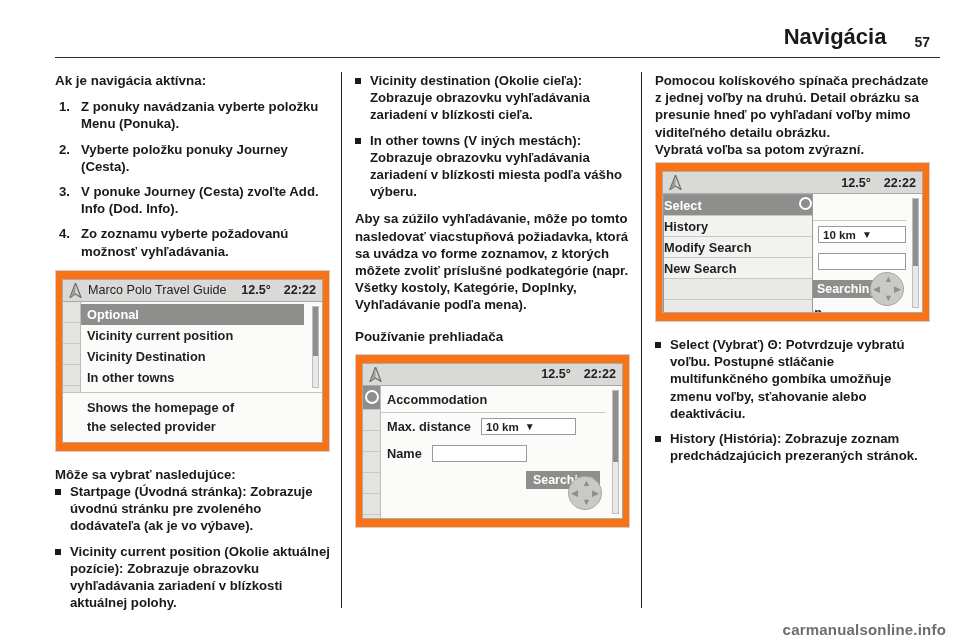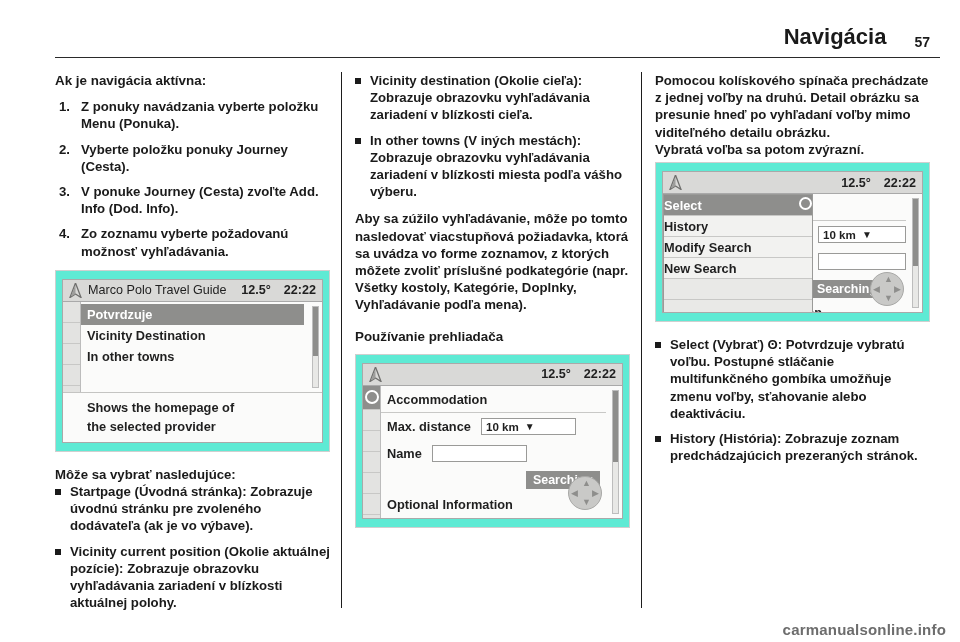--- a/index.html
+++ b/index.html
@@ -114,21 +114,21 @@
   .shot{
     position:relative;
     background:#ffffff;
     border:1px solid #cfcfcf;
     margin:4px 0 14px 0;
     box-sizing:border-box;
     font-family:"Liberation Sans", sans-serif;
   }
   .shot-pad{
     padding:8px 6px 8px 6px;
-    background:#5eead4;
+    background:#f97316;
   }
   .scr{
     position:relative;
     background:#f2f2f0;
     border:1px solid #a9a9a9;
     box-sizing:border-box;
     overflow:hidden;
   }
   .scr-top{
     height:22px;
@@ -335,21 +335,22 @@
               <div class="lrail">
                 <div class="rail-cell"></div>
                 <div class="rail-cell"></div>
                 <div class="rail-cell"></div>
                 <div class="rail-cell"></div>
               </div>
               <div class="scrollbar">
                 <div class="scrollthumb"></div>
               </div>
               <div class="rowlist">
-                <div class="row sel">Potvrdzuje</div>
+                <div class="row sel">Optional</div>
+                <div class="row">Vicinity current position</div>
                 <div class="row">Vicinity Destination</div>
                 <div class="row">In other towns</div>
               </div>
             </div>
             <div class="hintbox">
               <div class="hint">Shows the homepage of</div>
               <div class="hint">the selected provider</div>
             </div>
           </div>
         </div>
@@ -414,23 +415,20 @@
                   <span class="formlabel">Name</span>
                   <span class="field field-name">
                     <span></span>
                   </span>
                 </div>
 
                 <div class="formrow" style="justify-content:flex-end;padding-right:6px;">
                   <span class="searchbtn">Searching</span>
                 </div>
 
-                <div class="formrow" style="height:22px;">
-                  <span class="formlabel">Optional Information</span>
-                </div>
 
                 <div class="formrow">
                   
                   
                 </div>
               </div>
               <div class="dpad" style="right:20px;bottom:8px;">
                 <span class="dp-u">▲</span>
                 <span class="dp-d">▼</span>
                 <span class="dp-l">◀</span>

